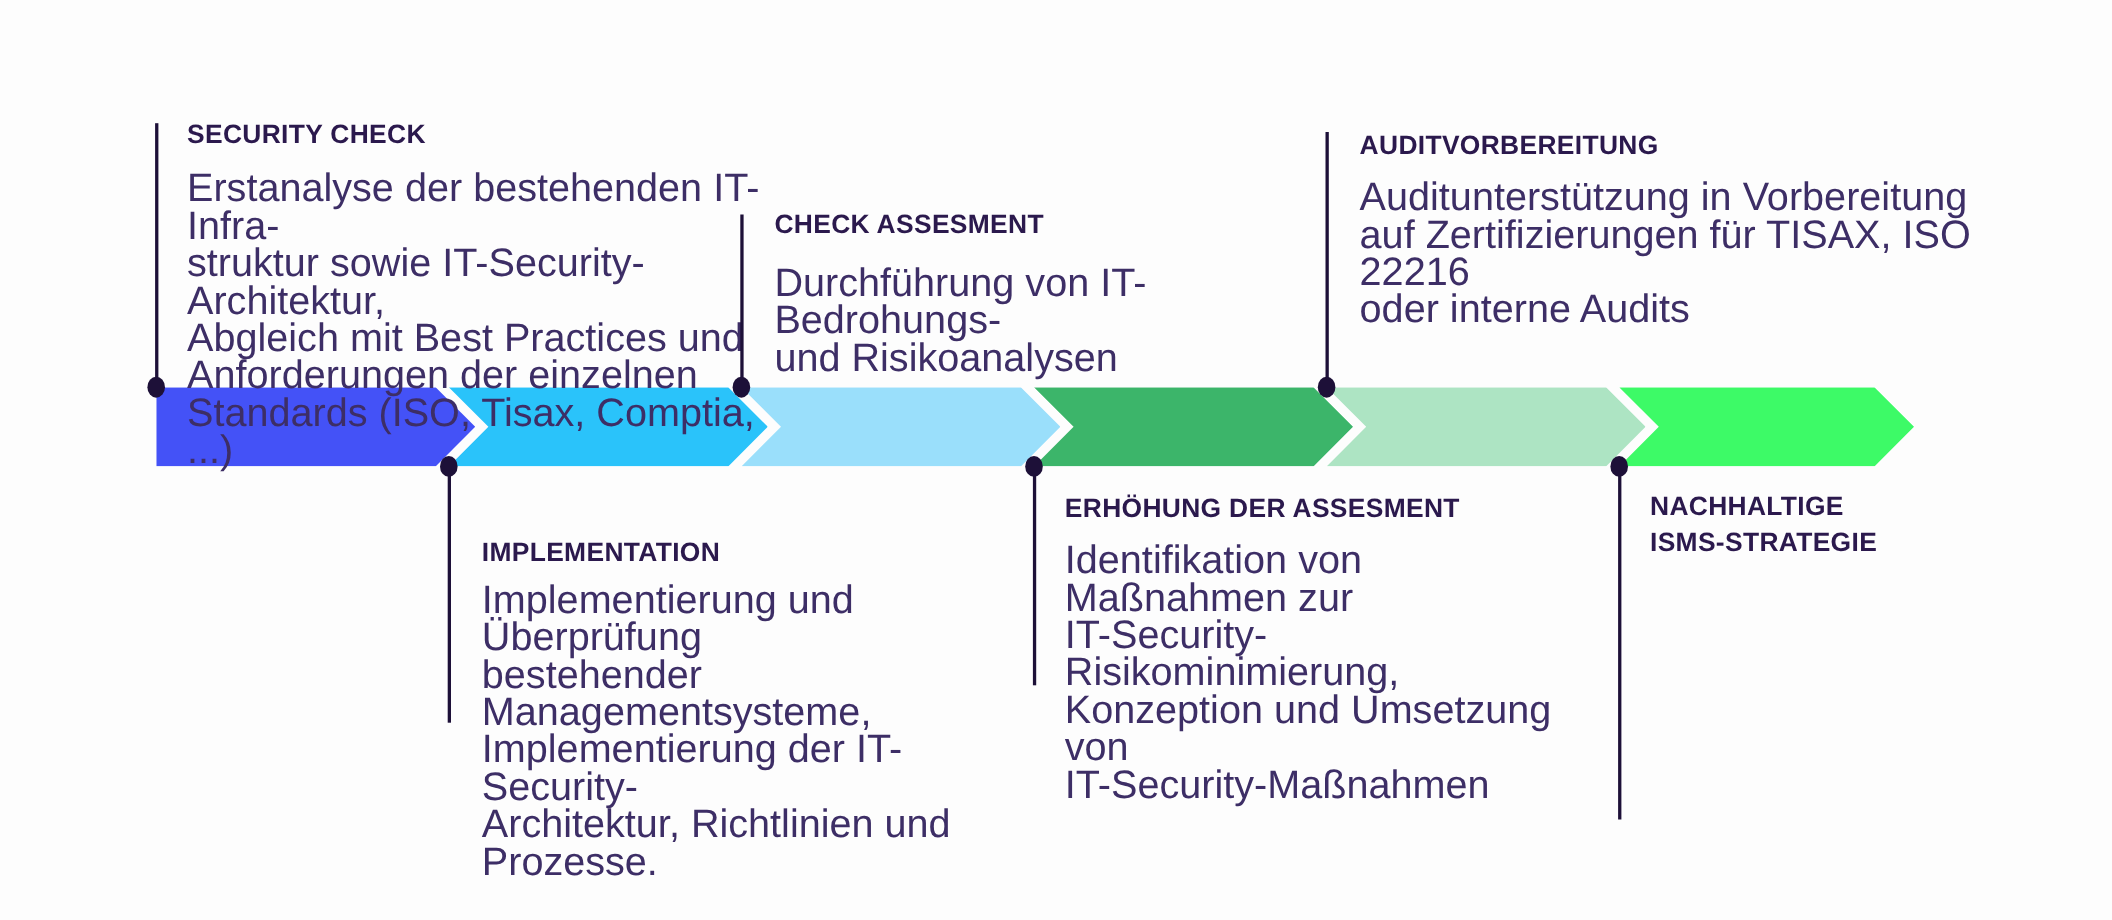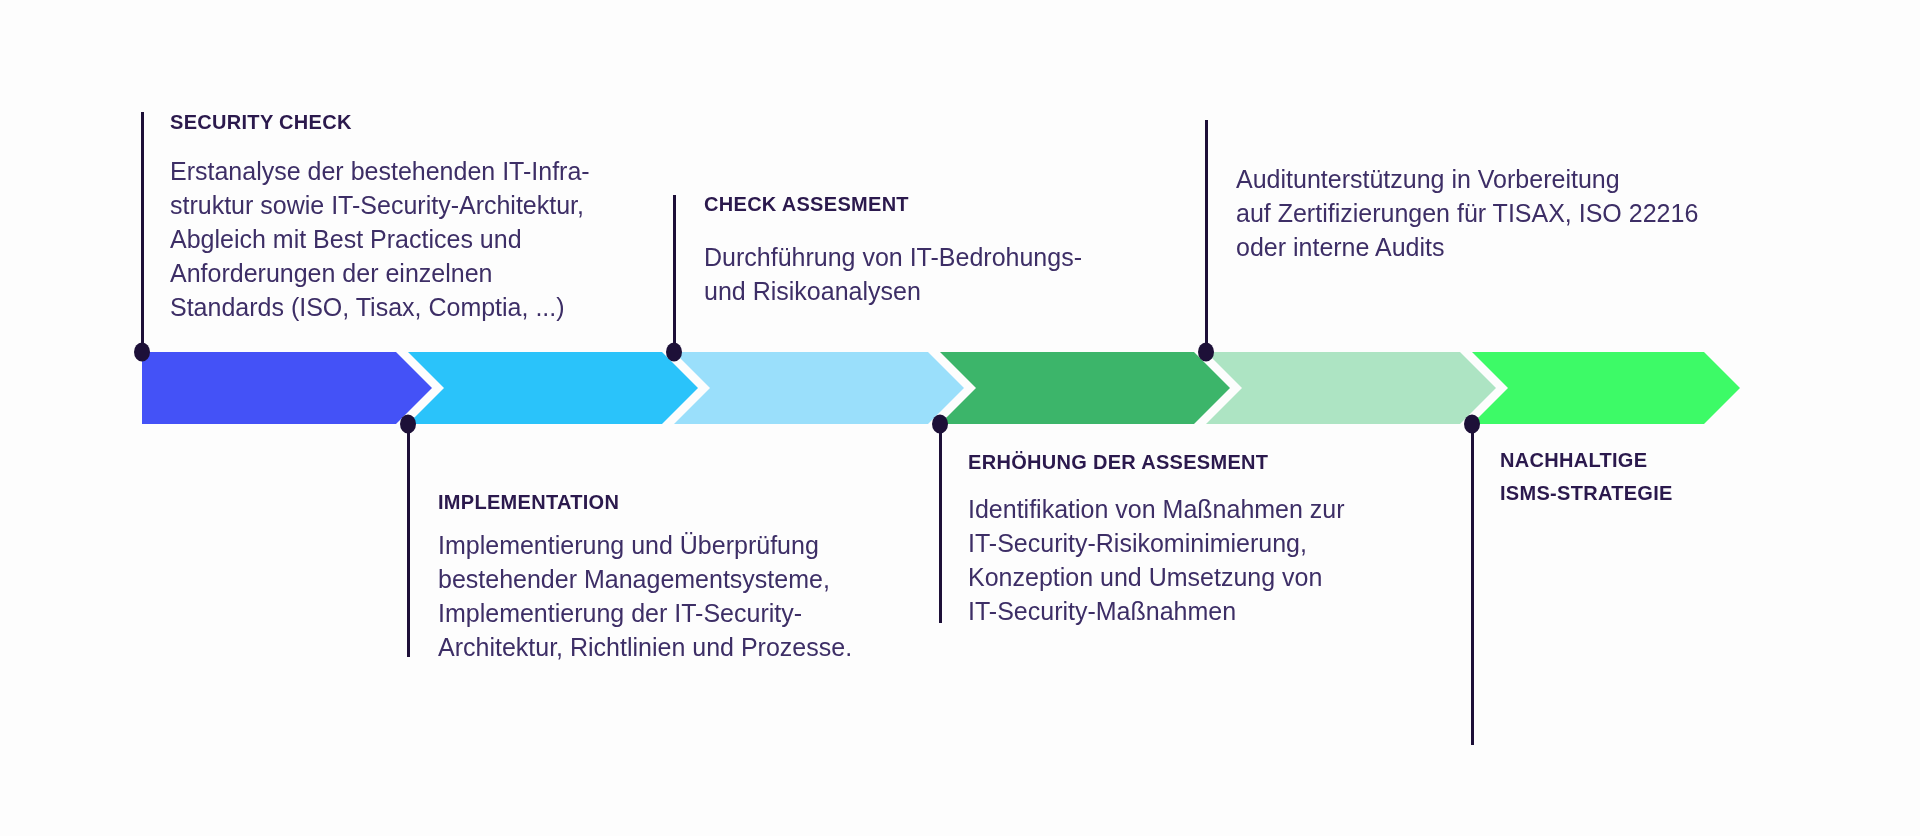--- a/index.html
+++ b/index.html
@@ -39,30 +39,30 @@
   .dot {
     position: absolute;
     width: 16px;
     height: 19px;
     border-radius: 50%;
     background: var(--connector, #1d1038);
     transform: translate(-50%, -50%);
   }
   .step-title {
     position: absolute;
-    font-size: 20px;
+    font-size: 24px;
     font-weight: 700;
     line-height: 33px;
     letter-spacing: 0.3px;
     color: var(--ink, #2b194d);
     white-space: pre-line;
   }
   .step-desc {
     position: absolute;
-    font-size: 25px;
+    font-size: 36px;
     font-weight: 400;
     line-height: 34px;
     color: var(--body-ink, #3d2e66);
     white-space: pre-line;
   }
   .step-desc.tight { line-height: 33px; }
 </style>
 </head>
 <body>
 
@@ -103,20 +103,21 @@
   <div class="vline" style="left:938.5px; top:424px; height:199px"></div>
   <div class="dot" style="left:940px; top:424px"></div>
   <div class="step-title" style="left:968px; top:446px">ERHÖHUNG DER ASSESMENT</div>
   <div class="step-desc" style="left:968px; top:492px; width:480px">Identifikation von Maßnahmen zur
 IT-Security-Risikominimierung,
 Konzeption und Umsetzung von
 IT-Security-Maßnahmen</div>
 
   <div class="vline" style="left:1204.5px; top:120px; height:232px"></div>
   <div class="dot" style="left:1206px; top:352px"></div>
+  <div class="step-title" style="left:1236px; top:116px">AUDITVORBEREITUNG</div>
   <div class="step-desc" style="left:1236px; top:162px; width:560px">Auditunterstützung in Vorbereitung
 auf Zertifizierungen für TISAX, ISO 22216
 oder interne Audits</div>
 
   <div class="vline" style="left:1470.5px; top:424px; height:321px"></div>
   <div class="dot" style="left:1472px; top:424px"></div>
   <div class="step-title" style="left:1500px; top:444px">NACHHALTIGE
 ISMS-STRATEGIE</div>
 
 </div>

